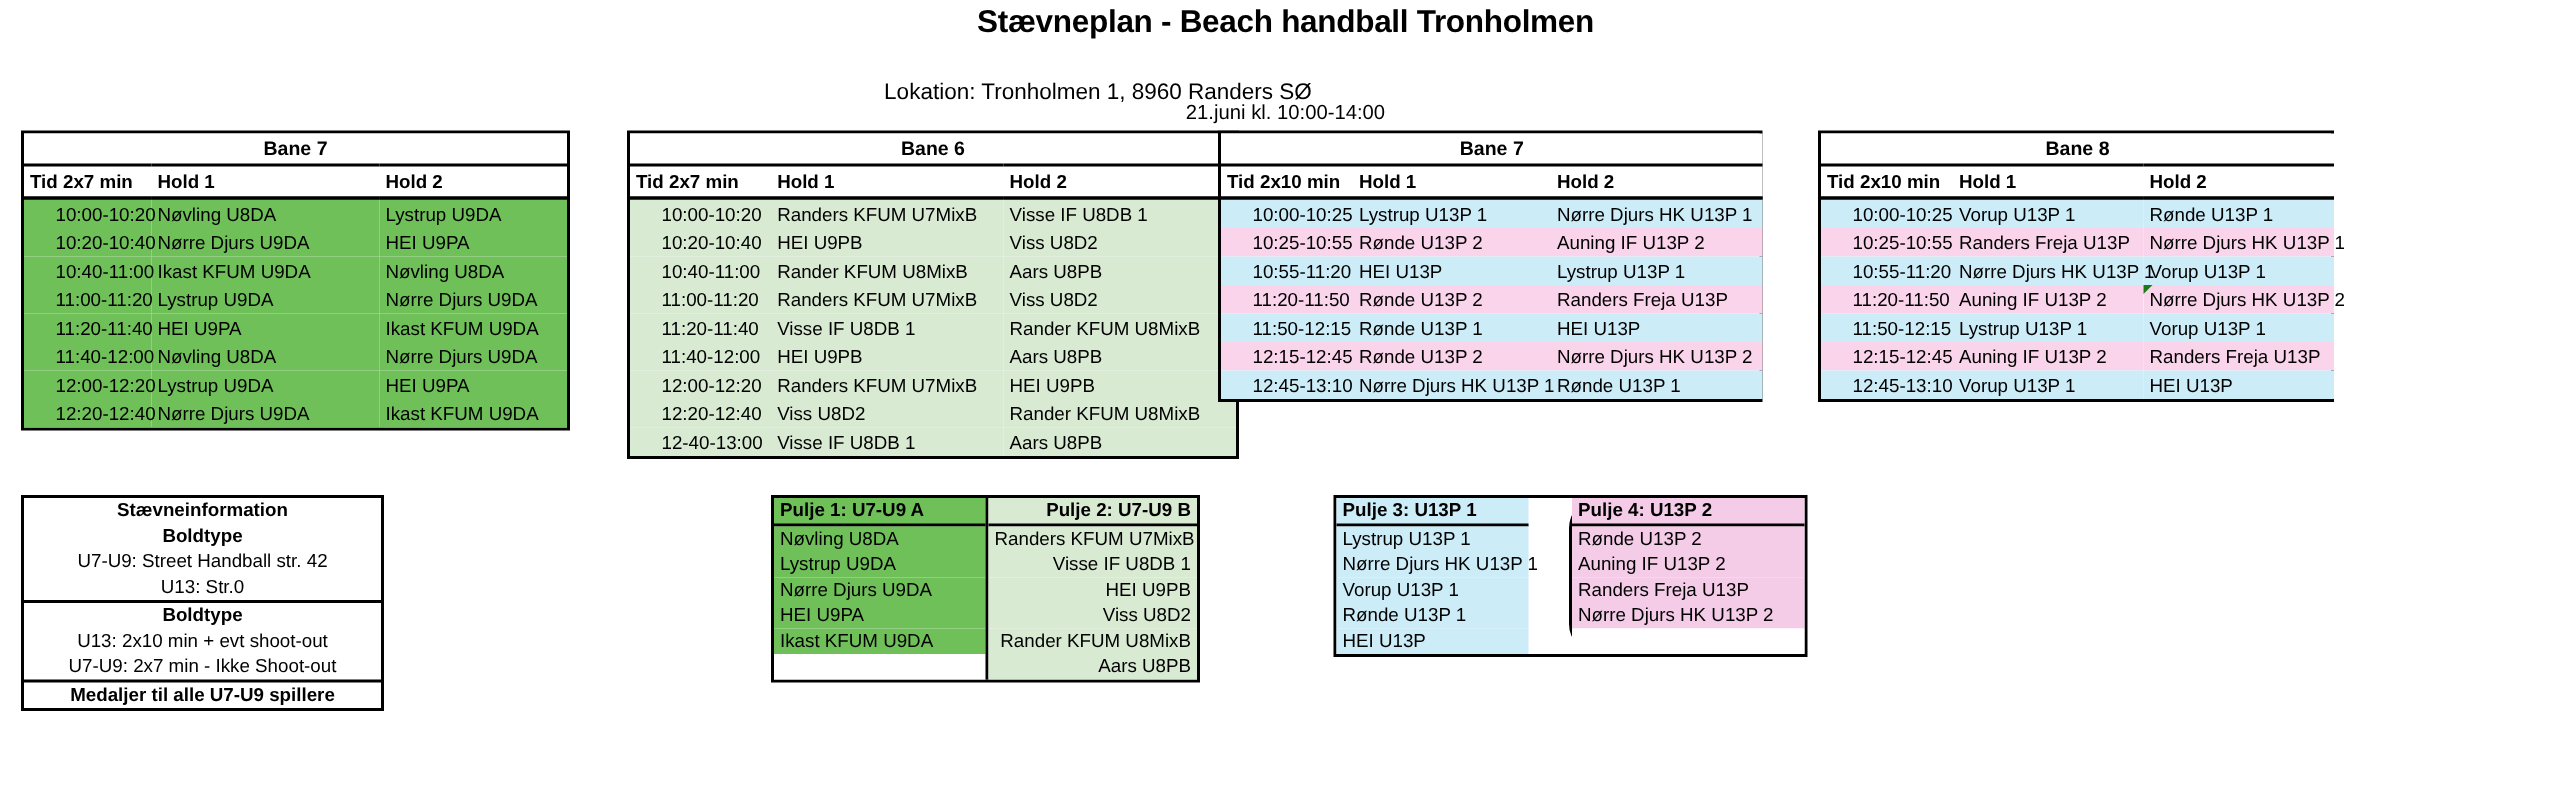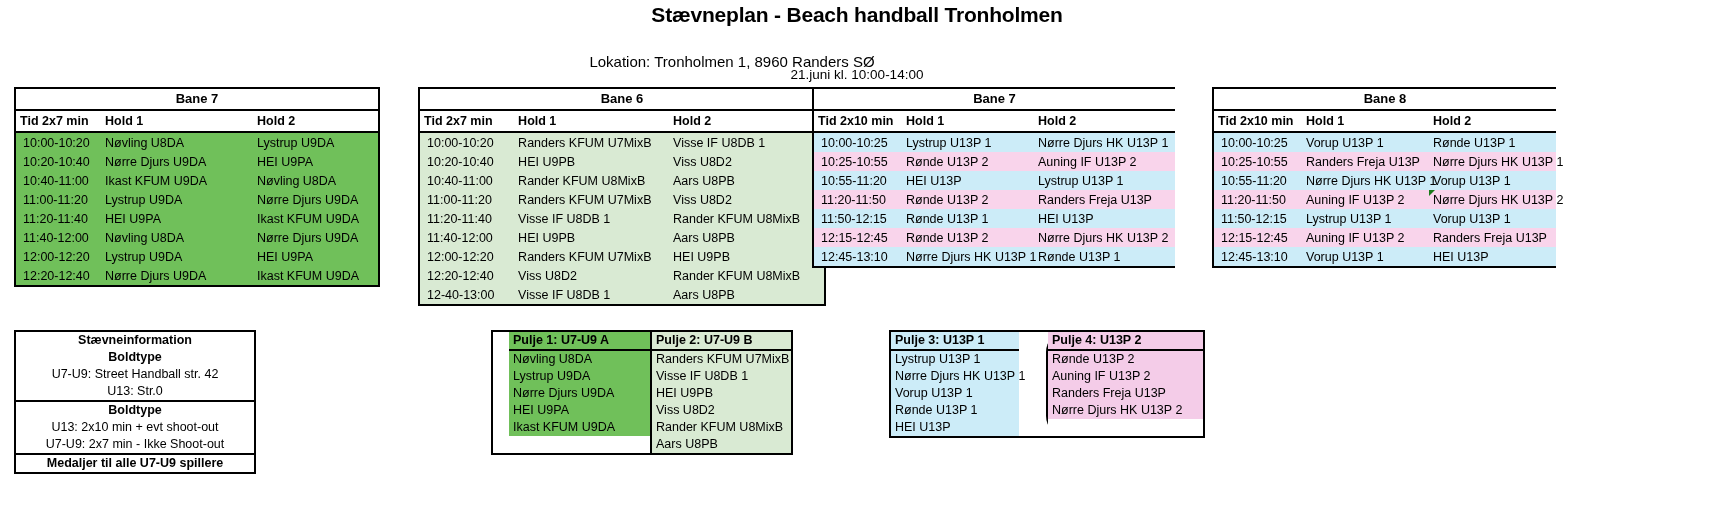--- a/index.html
+++ b/index.html
@@ -69,21 +69,21 @@
     border-bottom: 2px solid #000;
     background: #fff;
     height: 18px;
   }
   .court .col-head {
     font-weight: bold;
     border-bottom: 2px solid #000;
     background: #fff;
     height: 18px;
   }
-  .court td.timecell { padding-left: 7px; }
+  .court td.timecell { padding-left: 21px; }
 
   
   .tint-green  { background: #70C05A; }
   .tint-lgreen { background: #D9EAD3; }
   .tint-blue   { background: #CCECF8; }
   .tint-pink   { background: #F9D4EB; }
 
   
   .cmt { position: relative; }
   .cmt::before {
@@ -134,21 +134,21 @@
   }
   .pool-item {
     font-size: 12.5px;
     line-height: 17px;
     height: 17px;
     padding: 0 4px;
     white-space: nowrap;
   }
   .pool-empty { background: #fff; }
   .bg-green  { background: #70C05A; }
-  .bg-lgreen { background: #D9EAD3; }
+  .bg-lgreen { background: #D9EAD3; text-align: right; }
   .bg-blue   { background: #CCECF8; }
   .bg-pink   { background: #F4CCE8; }
 </style>
 </head>
 <body>
 
 <div class="page">
 
   <div class="title">Stævneplan - Beach handball Tronholmen</div>
   <div class="subtitle1">21.juni kl.  10:00-14:00</div>
@@ -401,21 +401,21 @@
     <div class="line bold">Boldtype</div>
     <div class="line">U7-U9: Street Handball str. 42</div>
     <div class="line">U13: Str.0</div>
     <div class="line bold sep-top">Boldtype</div>
     <div class="line">U13: 2x10 min + evt shoot-out</div>
     <div class="line">U7-U9: 2x7 min - Ikke Shoot-out</div>
     <div class="line bold sep-top">Medaljer til  alle U7-U9 spillere</div>
   </div>
 
   <div id="pools-host">
-      <div class="poolwrap" style="left: 491px; top: 330px; padding-left: 16px;">
+      <div class="poolwrap" style="left: 514px; top: 330px;">
         <div class="poolcol" style="width: 141px;">
           <div class="pool-head bg-green">Pulje 1: U7-U9 A</div>
           <div class="pool-item bg-green">Nøvling U8DA</div>
           <div class="pool-item bg-green">Lystrup U9DA</div>
           <div class="pool-item bg-green">Nørre Djurs U9DA</div>
           <div class="pool-item bg-green">HEI U9PA</div>
           <div class="pool-item bg-green">Ikast KFUM U9DA</div>
           <div class="pool-item pool-empty">&nbsp;</div>
         </div>
         <div class="poolcol" style="width: 141px;">

